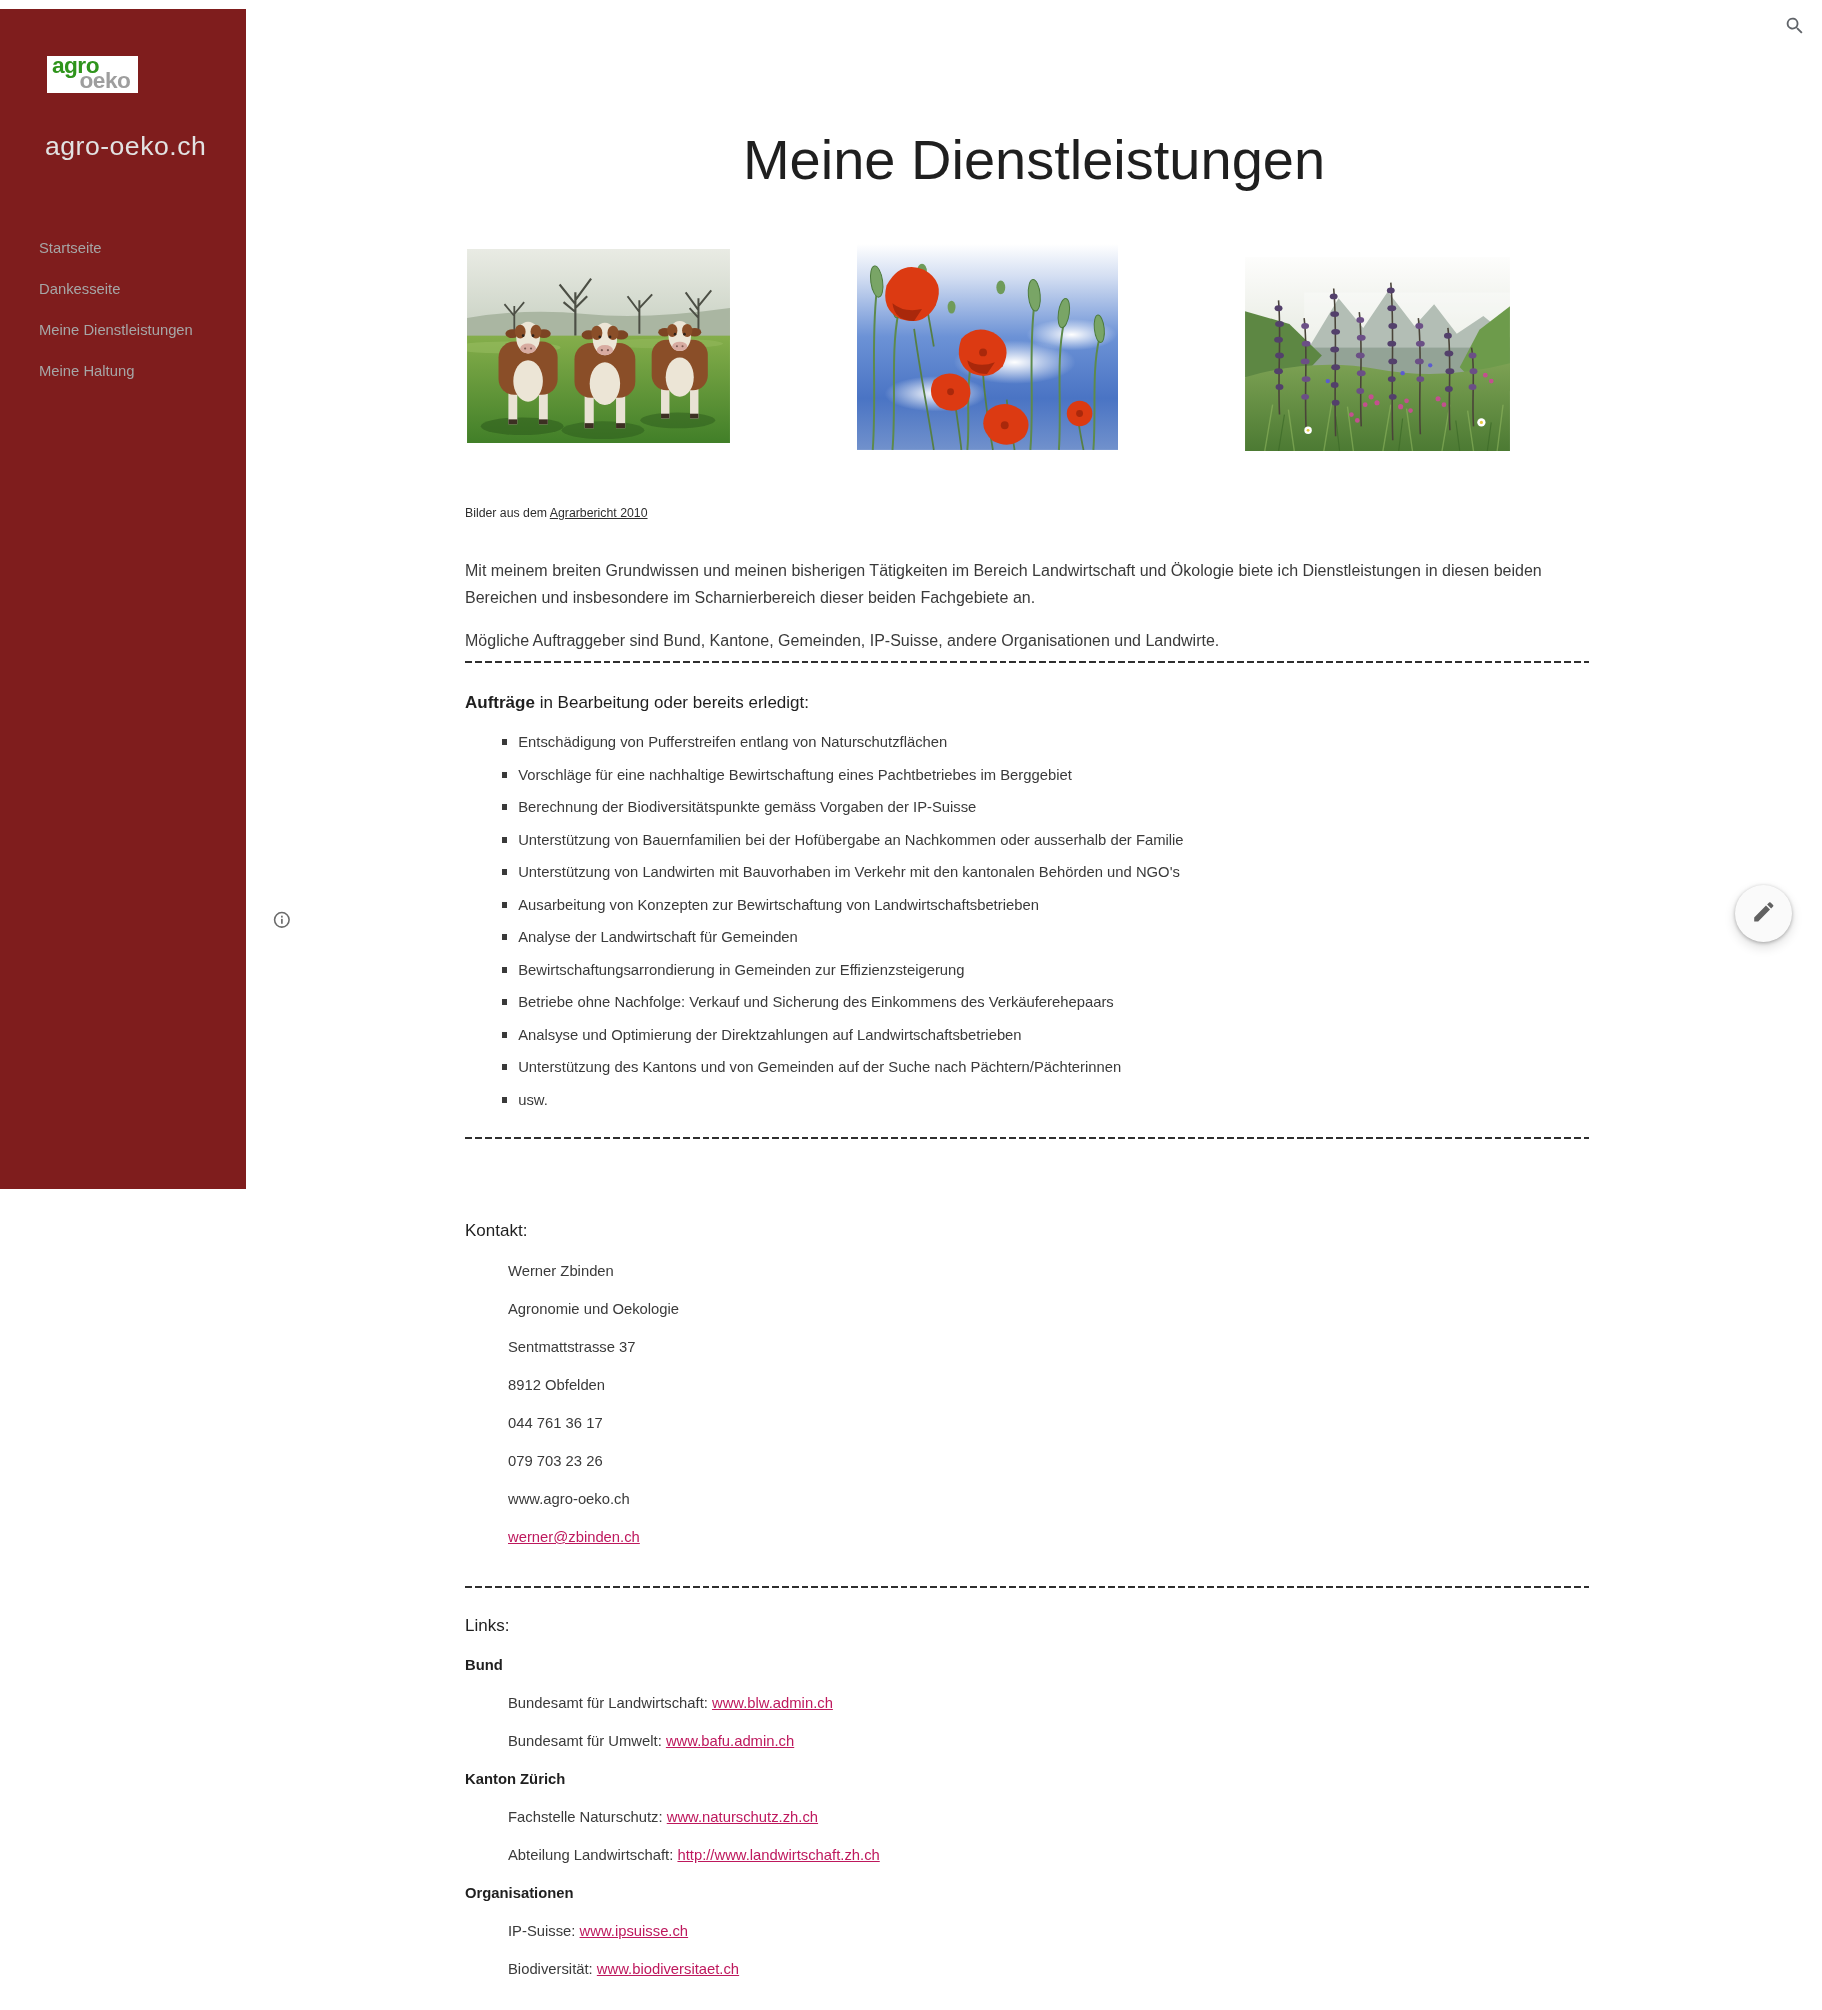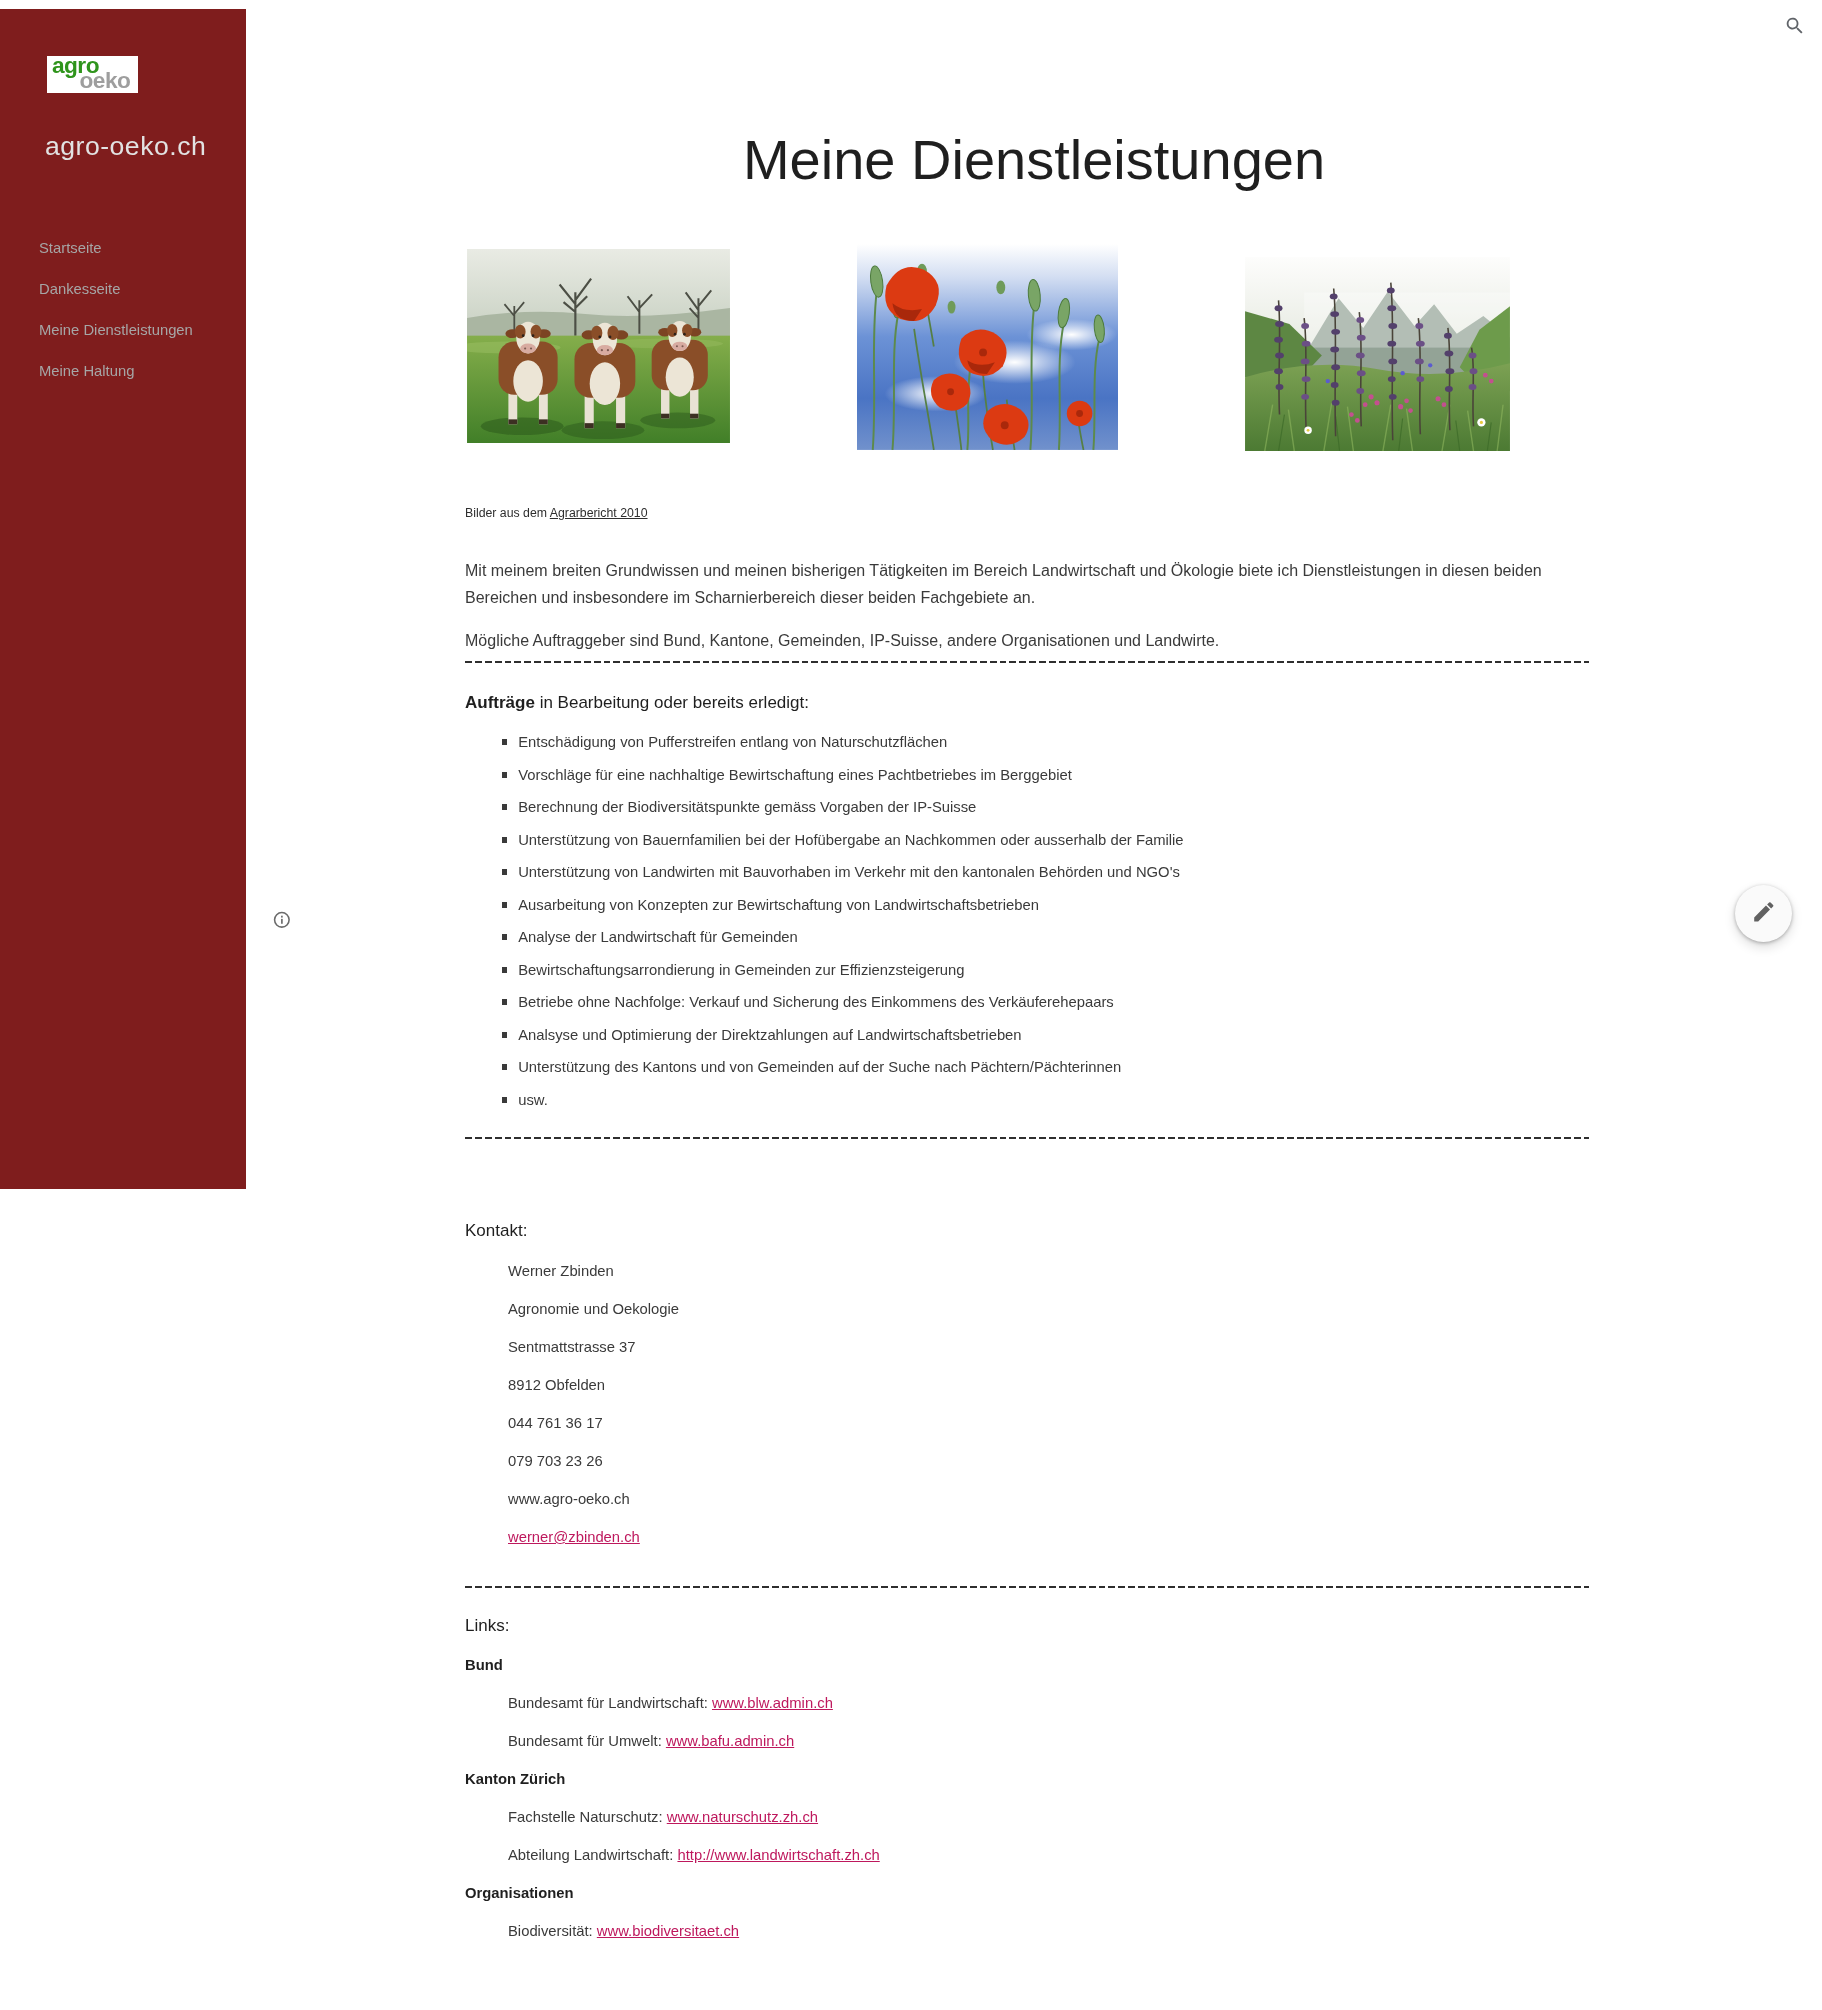--- a/index.html
+++ b/index.html
@@ -356,20 +356,21 @@
 
 <div class="block-heading links-h">Links:</div>
 <div class="links-lines">
   <div class="line group-title">Bund</div>
   <div class="line indent"><span>Bundesamt für Landwirtschaft: </span><span class="ulink">www.blw.admin.ch</span></div>
   <div class="line indent"><span>Bundesamt für Umwelt: </span><span class="ulink">www.bafu.admin.ch</span></div>
   <div class="line group-title">Kanton Zürich</div>
   <div class="line indent"><span>Fachstelle Naturschutz: </span><span class="ulink">www.naturschutz.zh.ch</span></div>
   <div class="line indent"><span>Abteilung Landwirtschaft: </span><span class="ulink">http://www.landwirtschaft.zh.ch</span></div>
   <div class="line group-title">Organisationen</div>
+  <div class="line indent"><span>IP-Suisse: </span><span class="ulink">www.ipsuisse.ch</span></div>
   <div class="line indent"><span>Biodiversität: </span><span class="ulink">www.biodiversitaet.ch</span></div>
 </div>
 
 <div class="info-btn">
   <span>
     <svg width="17.7" height="17.7" viewBox="0 0 18 18">
       <circle cx="9" cy="9" r="7.4" fill="none" stroke="#6b6b6b" stroke-width="1.6"></circle>
       <rect x="8.2" y="8" width="1.7" height="5" fill="#6b6b6b"></rect>
       <rect x="8.2" y="4.8" width="1.7" height="1.9" fill="#6b6b6b"></rect>
     </svg>

